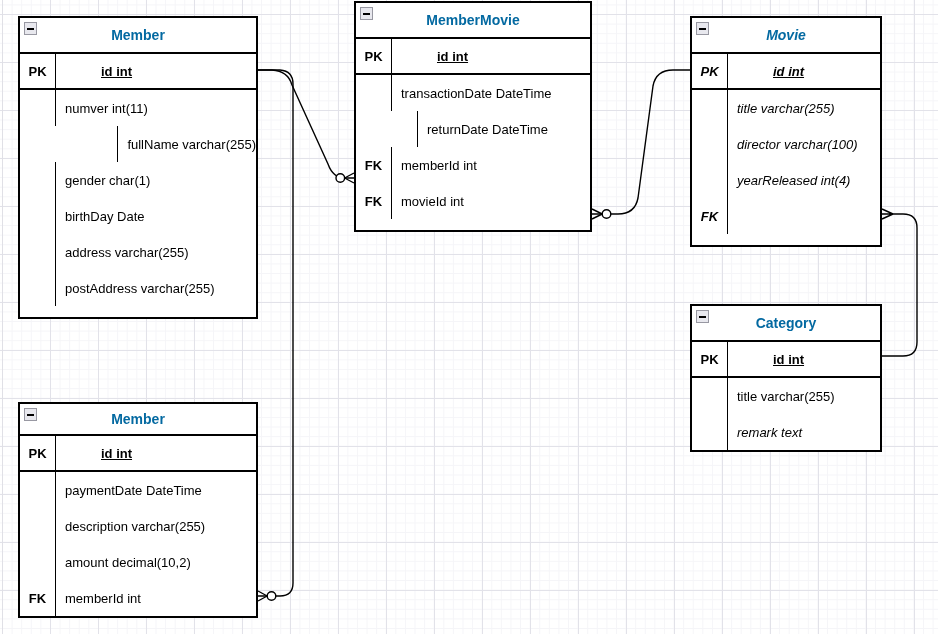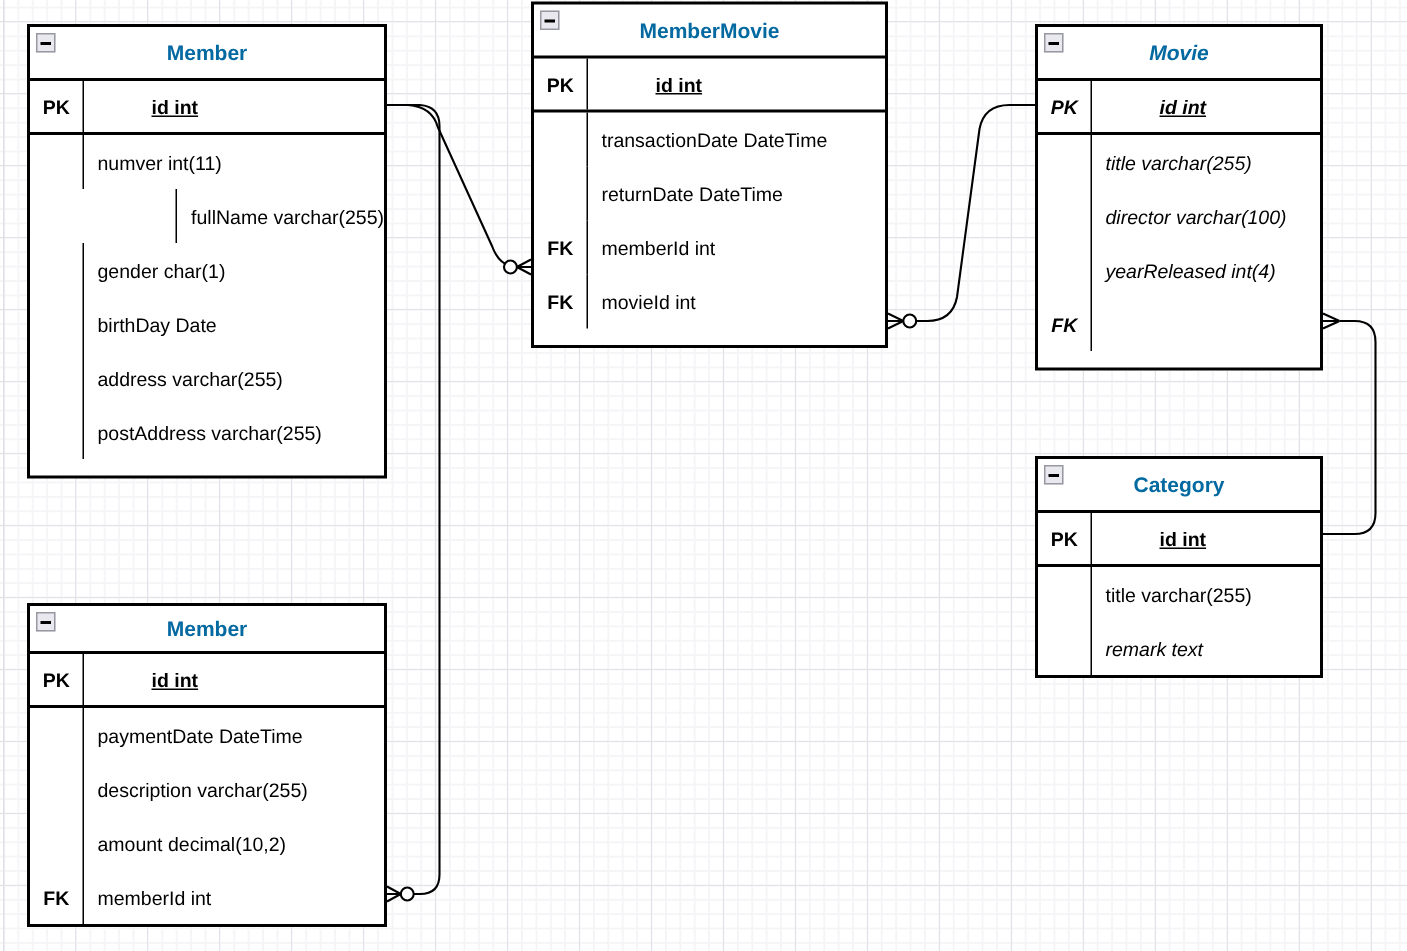--- a/index.html
+++ b/index.html
@@ -141,21 +141,21 @@
         <span>MemberMovie</span>
       </div>
       <div class="row pk" style="height: 36px;">
         <span class="key">PK</span>
         <span class="field">id int</span>
       </div>
       <div class="row" style="height: 36px;">
         <span class="key"></span>
         <span class="field">transactionDate DateTime</span>
       </div>
-      <div class="row" style="height: 36px;">
+      <div class="row" style="height: 36px; padding-left: 26px;">
         <span class="key"></span>
         <span class="field">returnDate DateTime</span>
       </div>
       <div class="row" style="height: 36px;">
         <span class="key">FK</span>
         <span class="field">memberId int</span>
       </div>
       <div class="row" style="height: 36px;">
         <span class="key">FK</span>
         <span class="field">movieId int</span>

